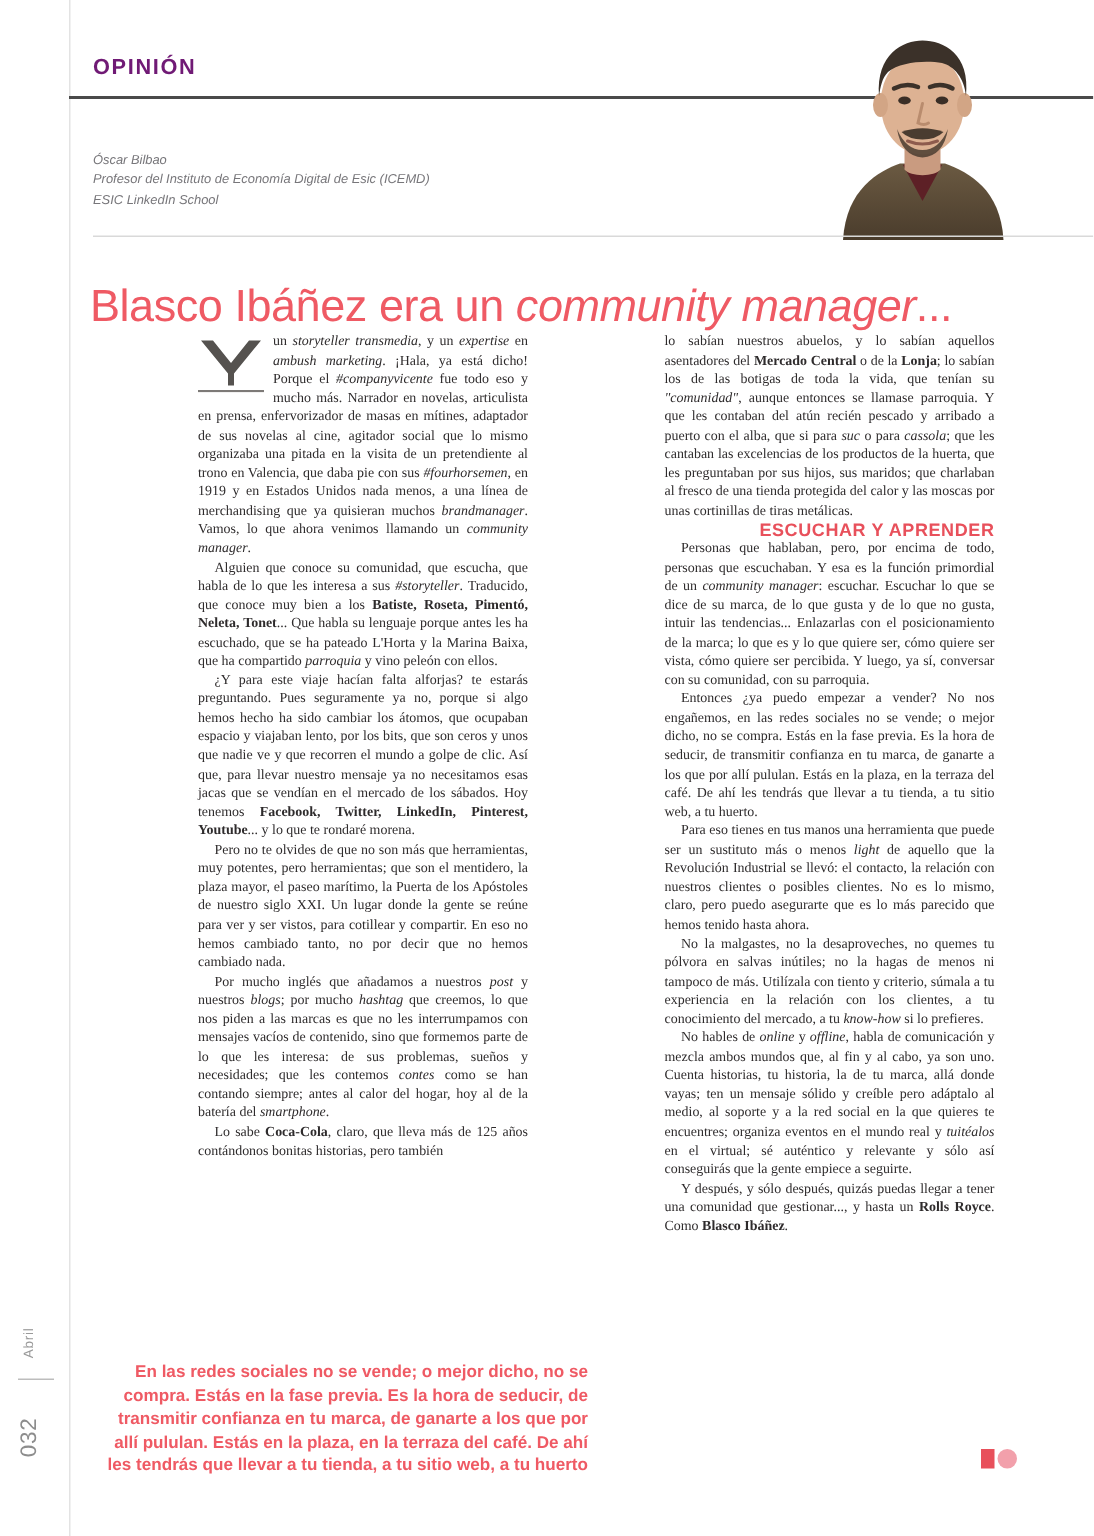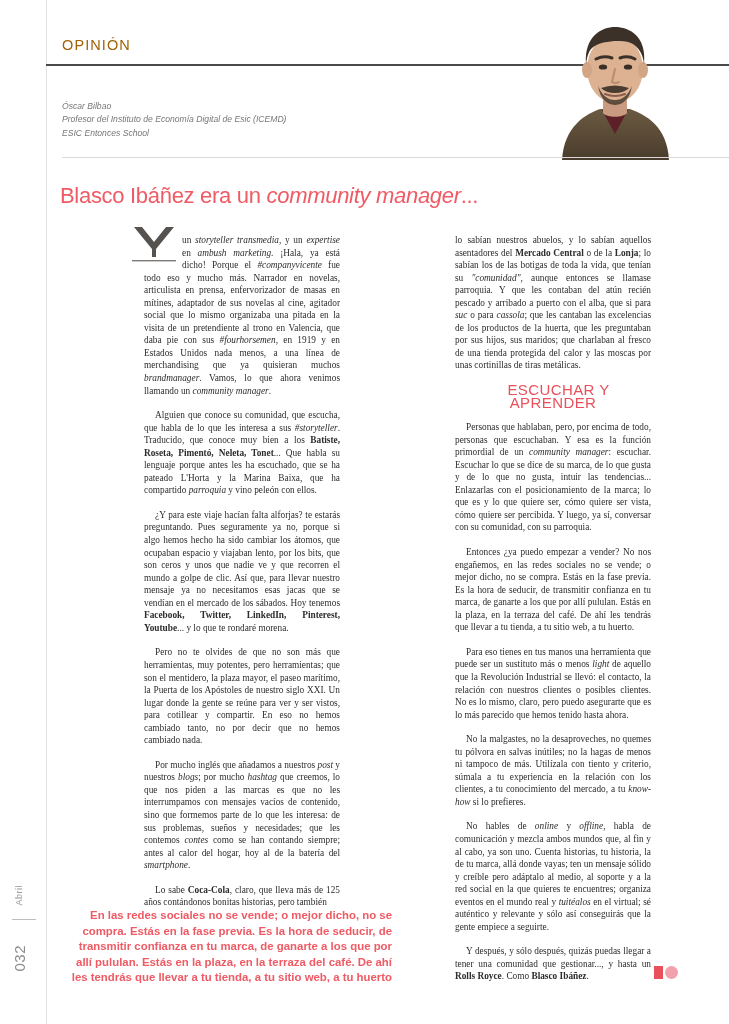--- a/index.html
+++ b/index.html
@@ -56,23 +56,23 @@
     transform: rotate(180deg);
   }
 
   
   .kicker {
     position: absolute;
     left: 62px;
     top: 37px;
     font-family: "Liberation Sans", sans-serif;
     font-size: 14.5px;
-    font-weight: normal;
+    font-weight: bold;
     letter-spacing: 1.1px;
-    color: #a16207;
+    color: #701a75;
   }
   .rule-top {
     position: absolute;
     left: 46px;
     top: 64px;
     width: 683px;
     height: 2px;
     background: #4a4a4a;
   }
 
@@ -108,21 +108,21 @@
     overflow: hidden;
   }
   .portrait svg { display: block; }
 
   
   .headline {
     position: absolute;
     left: 60px;
     top: 168px;
     font-family: "Liberation Sans", sans-serif;
-    font-size: 22px;
+    font-size: 30px;
     font-weight: normal;
     color: #ef5a64;
     letter-spacing: -0.3px;
     white-space: nowrap;
   }
   .headline .it { font-style: italic; }
 
   
   .col {
     position: absolute;
@@ -131,47 +131,47 @@
     font-size: 9.3px;
     line-height: 12.55px;
     color: #2e2b2c;
     text-align: justify;
     hyphens: auto;
   }
   .col-left  { left: 132px; }
   .col-right { left: 443px; }
 
   .col p {
-    margin: 12px;
+    margin: 0;
     text-indent: 11px;
   }
   .col p.noindent { text-indent: 0; }
 
   .col i, .col em { font-style: italic; }
   .col b, .col strong { font-weight: bold; }
 
   
   .dropcap {
     float: left;
     width: 44px;
     height: 40px;
     margin: 1px 6px 0 0;
     shape-outside: margin-box;
   }
   .dropcap svg { display: block; }
 
   .subhead {
     margin: 0 0 1px 0;
     font-family: "Liberation Sans", sans-serif;
-    font-size: 15px;
-    font-weight: normal;
+    font-size: 12px;
+    font-weight: bold;
     letter-spacing: .4px;
     color: #e8505b;
     text-indent: 0;
-    text-align: center;
+    text-align: right;
   }
 
   
   .pullquote {
     position: absolute;
     left: 62px;
     top: 908px;
     width: 330px;
     font-family: "Liberation Sans", sans-serif;
     font-size: 11.4px;
@@ -249,21 +249,21 @@
       <path d="M53 74 q14 -5 28 0 q-5 5 -14 5 q-9 0 -14 -5 Z" fill="#4a3c30"></path>
       <path d="M50 72 q3 18 17 19 q14 -1 17 -19 q-6 14 -17 14 q-11 0 -17 -14 Z" fill="#4a3c30" opacity=".85"></path>
 
       <path d="M57 80 q10 4 20 0" stroke="#8d5b4d" stroke-width="2" fill="none" stroke-linecap="round"></path>
     </svg>
   </div>
 
   <div class="byline">
     <div>Óscar Bilbao</div>
     <div>Profesor del Instituto de Economía Digital de Esic (ICEMD)</div>
-    <div>ESIC Entonces School</div>
+    <div>ESIC LinkedIn School</div>
   </div>
   <div class="rule-byline"></div>
 
   <h1 class="headline">
     <span>Blasco Ibáñez era un </span><span class="it">community manager</span><span>...</span>
   </h1>
 
   <div class="col col-left">
     <div class="dropcap">
       <svg width="44" height="40" viewBox="0 0 44 40">

